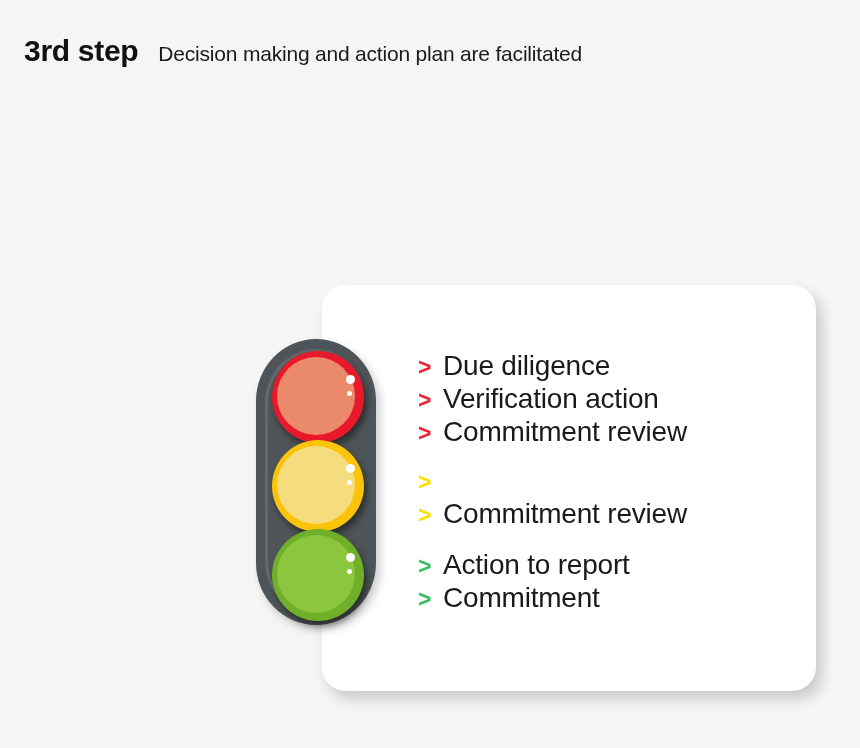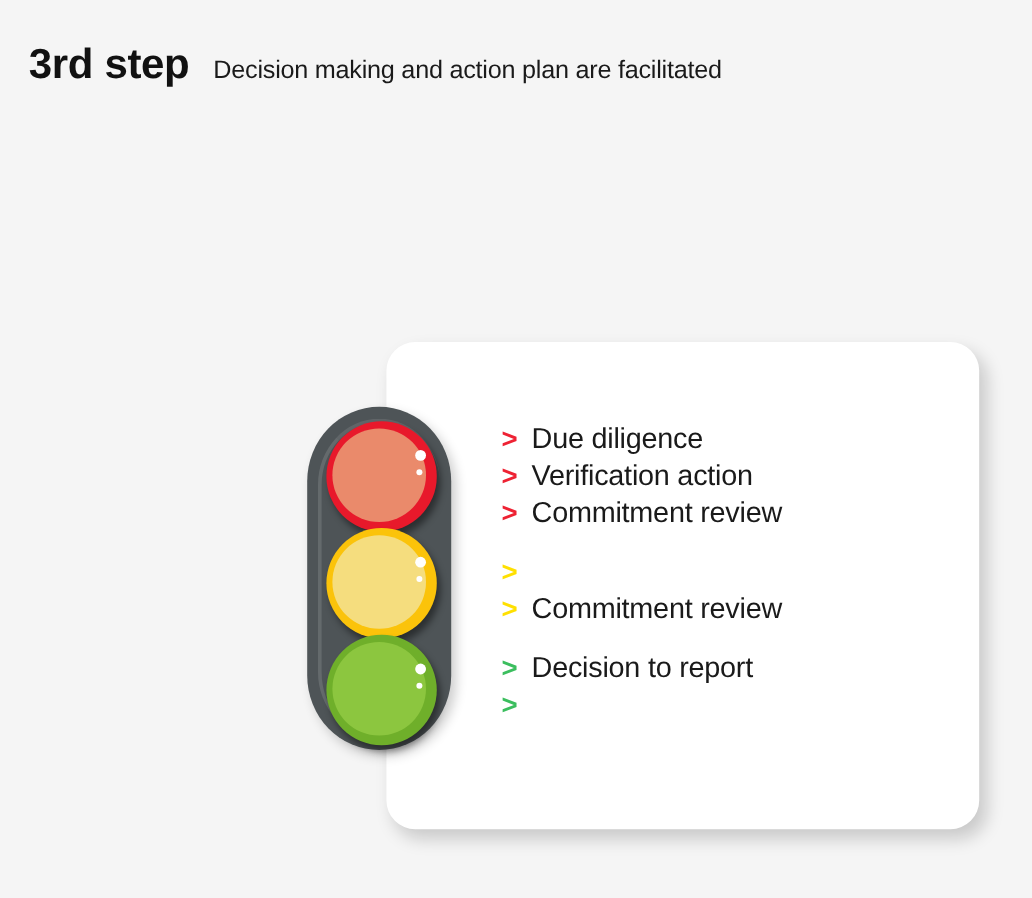--- a/index.html
+++ b/index.html
@@ -18,21 +18,21 @@
   
   .title-bar {
     position: absolute;
     left: 24px;
     top: 34px;
     display: flex;
     align-items: baseline;
     white-space: nowrap;
   }
   .title-strong {
-    font-size: 35px;
+    font-size: 30px;
     font-weight: bold;
     color: #111111;
     letter-spacing: -0.3px;
   }
   .title-rest {
     font-size: 21px;
     font-weight: normal;
     color: #1a1a1a;
     margin-left: 20px;
     letter-spacing: -0.2px;
@@ -146,21 +146,21 @@
     font-size: 23px;
     font-weight: bold;
     width: 25px;
     flex: 0 0 25px;
   }
   .marker-red    { color: #ee2233; }
   .marker-yellow { color: #ffe000; }
   .marker-green  { color: #3bbe5e; }
 
   .item-label {
-    font-size: 24px;
+    font-size: 28px;
     color: #1a1a1a;
     letter-spacing: -0.2px;
     text-align: center;
   }
 </style>
 </head>
 <body>
 
 <div class="title-bar">
   <span class="title-strong">3rd step</span>
@@ -215,20 +215,21 @@
     </div>
     <div class="list-item">
       <span class="marker marker-yellow">&gt;</span>
       <span class="item-label">Commitment review</span>
     </div>
   </div>
 
   <div class="list-group">
     <div class="list-item">
       <span class="marker marker-green">&gt;</span>
-      <span class="item-label">Decision to report</span>
+      <span class="item-label">Action to report</span>
     </div>
     <div class="list-item">
       <span class="marker marker-green">&gt;</span>
+      <span class="item-label">Commitment</span>
     </div>
   </div>
 
 </div>
 
 </body></html>

